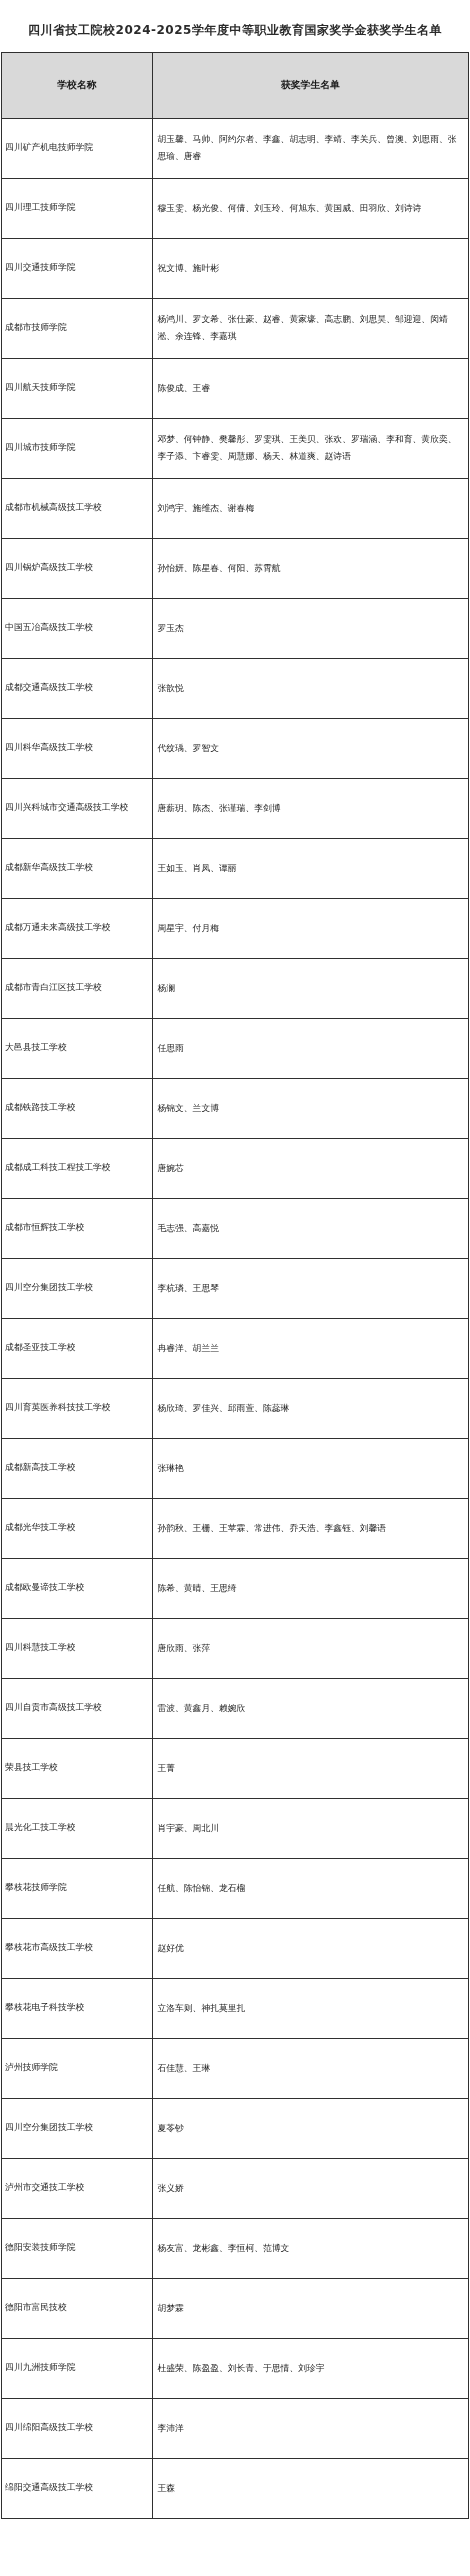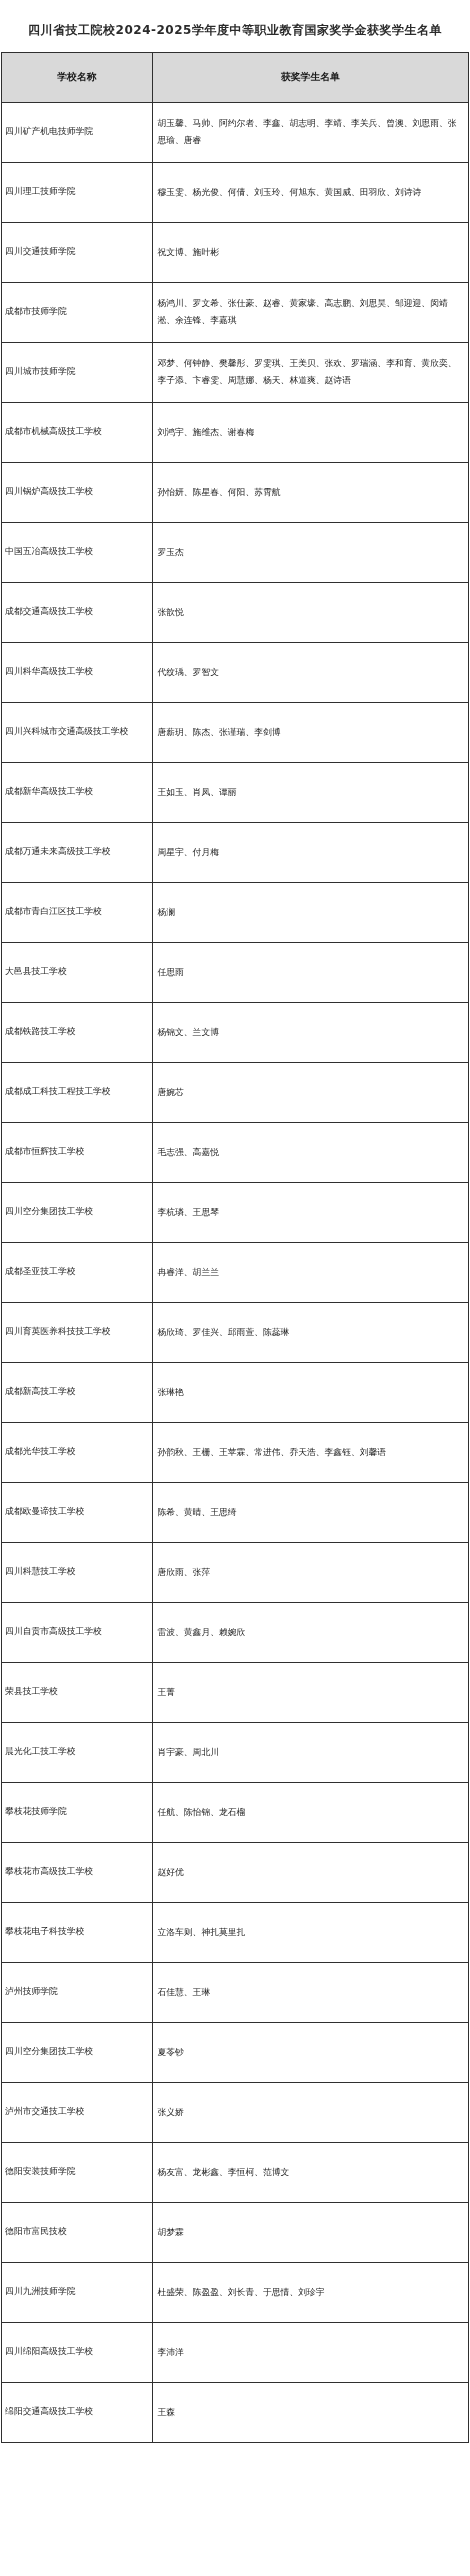--- a/index.html
+++ b/index.html
@@ -31,21 +31,21 @@
   }
   table.award-table col.c-school { width: 32.3%; }
   table.award-table col.c-names  { width: 67.7%; }
   table.award-table th,
   table.award-table td {
     border: 1px solid #2f2f2f;
     box-sizing: border-box;
     vertical-align: middle;
   }
   table.award-table thead th {
-    height: 50px;
+    height: 66px;
     background: #d9d9d9;
     font-size: 9.8px;
     font-weight: bold;
     text-align: center;
     color: #1a1a1a;
     font-family: "DejaVu Sans", sans-serif;
   }
   table.award-table tbody td {
     height: 60px;
     font-size: 8.8px;
@@ -96,20 +96,24 @@
   <tr>
     <td class="school">四川交通技师学院</td>
     <td class="names">祝文博、施叶彬</td>
   </tr>
 
   <tr>
     <td class="school">成都市技师学院</td>
     <td class="names">杨鸿川、罗文希、张仕豪、赵睿、黄家壕、高志鹏、刘思昊、邹迎迎、闵靖淞、余连锋、李嘉琪</td>
   </tr>
 
+  <tr>
+    <td class="school">四川航天技师学院</td>
+    <td class="names">陈俊成、王睿</td>
+  </tr>
 
 
   <tr>
     <td class="school">四川城市技师学院</td>
     <td class="names">邓梦、何钟静、樊馨彤、罗雯琪、王美贝、张欢、罗瑞涵、李和育、黄欣奕、李子添、卞睿雯、周慧娜、杨天、林道爽、赵诗语</td>
   </tr>
 
   <tr>
     <td class="school">成都市机械高级技工学校</td>
     <td class="names">刘鸿宇、施维杰、谢春梅</td>

